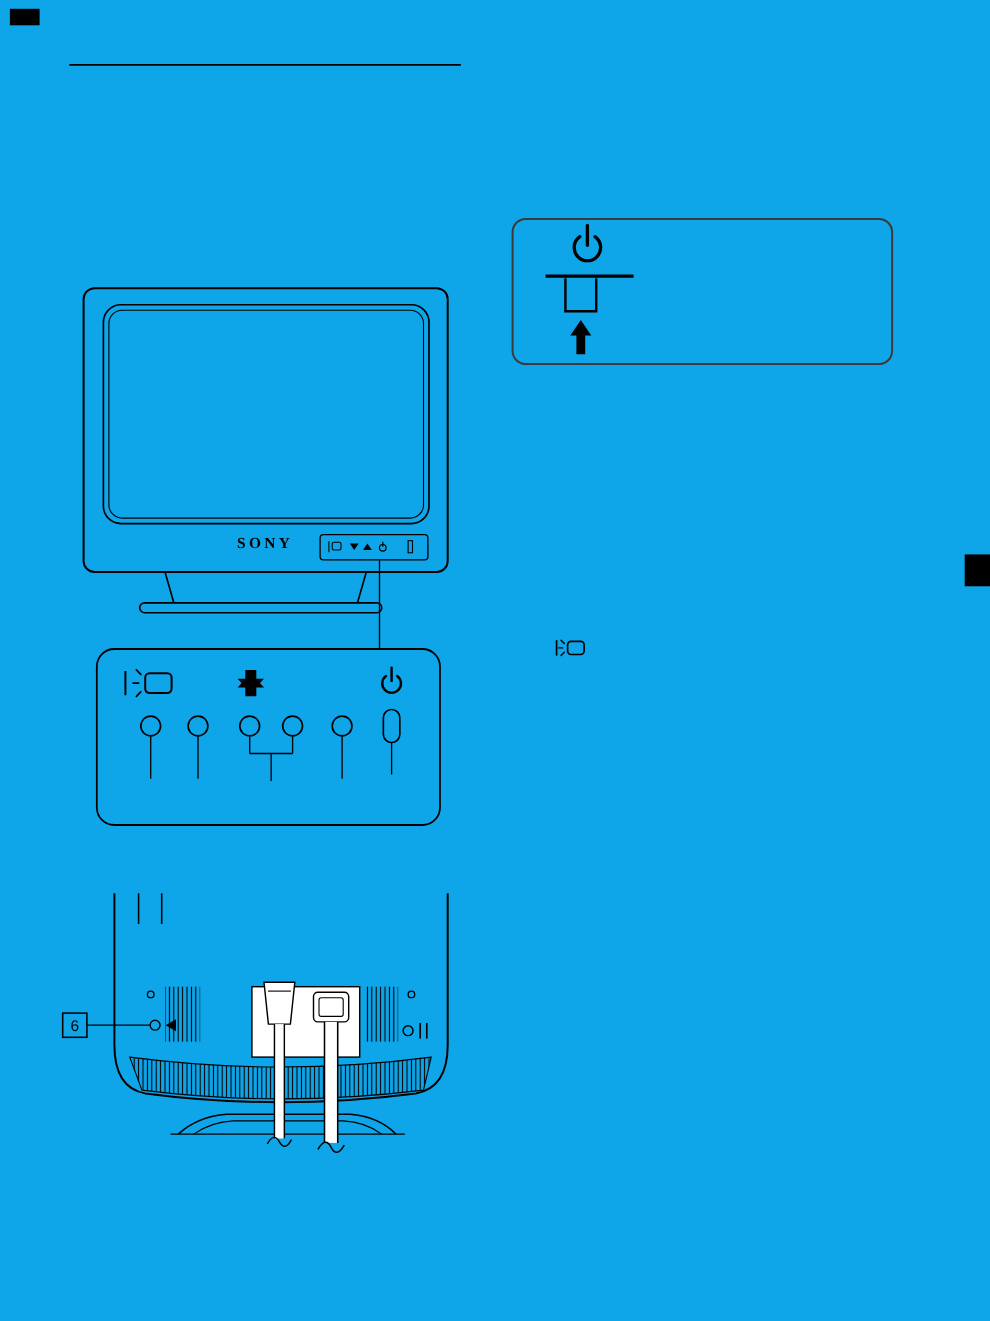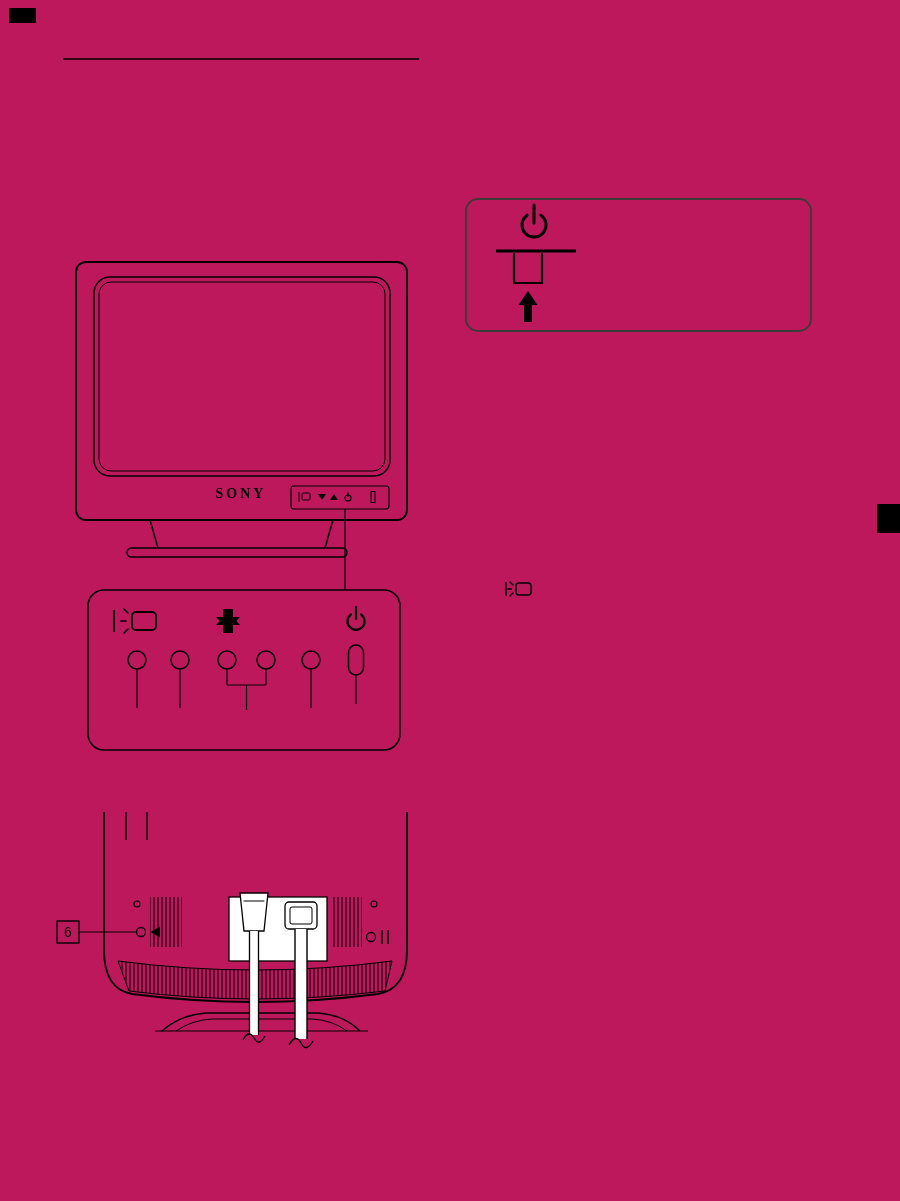--- a/index.html
+++ b/index.html
@@ -1,19 +1,19 @@
 <!DOCTYPE html>
 <html><head>
 <meta charset="utf-8">
 <style>
   html,body{margin:0;padding:0;background:#e8e8e8;}
   .page{
     position:relative;
     width:900px;height:1201px;
-    background:#be185d;
+    background:#0ea5e9;
     font-family:"Liberation Sans", sans-serif;
     overflow:hidden;
   }
   svg{position:absolute;left:0;top:0;}
   .ink{stroke:#000000;fill:none;}
   text{fill:#000000;}
   .brand-text{
     font-family:"Liberation Serif", serif;
     font-weight:bold;
     font-size:14px;

